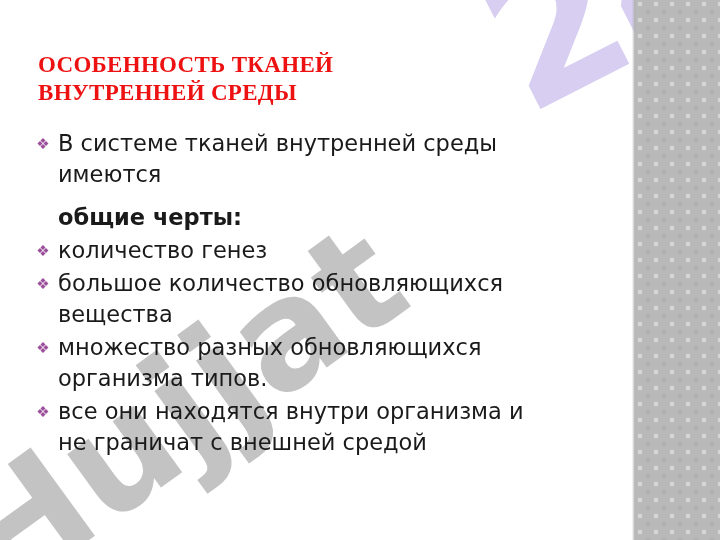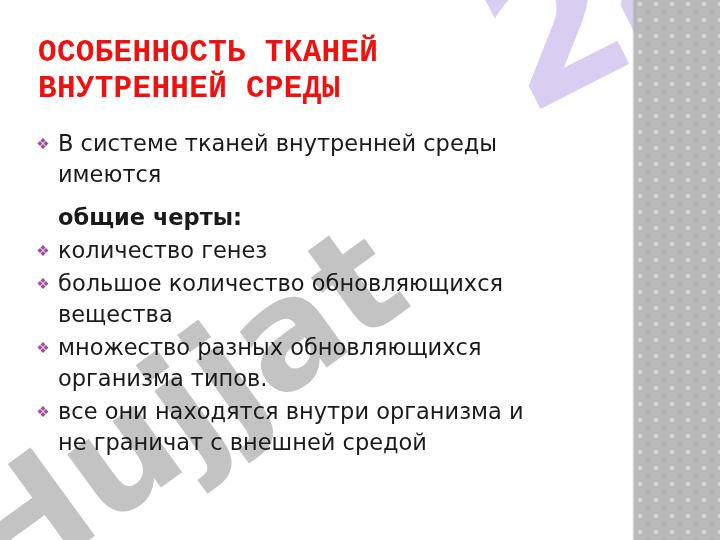--- a/index.html
+++ b/index.html
@@ -85,25 +85,25 @@
   
   #content {
     position: absolute;
     inset: 0;
     z-index: 3;
   }
 
   #title {
     position: absolute;
     left: 38px;
-    top: 14px;
+    top: 36px;
     width: 560px;
     color: #ee1111;
-    font-family: Liberation Mono, monospace;
-    font-size: 31px;
+    font-family: Liberation Serif, serif;
+    font-size: 23px;
     font-weight: 700;
     line-height: 1.18;
     letter-spacing: 0.3px;
     text-transform: uppercase;
     white-space: pre-line;
   }
 
   #bullet-list {
     position: absolute;
     left: 30px;

